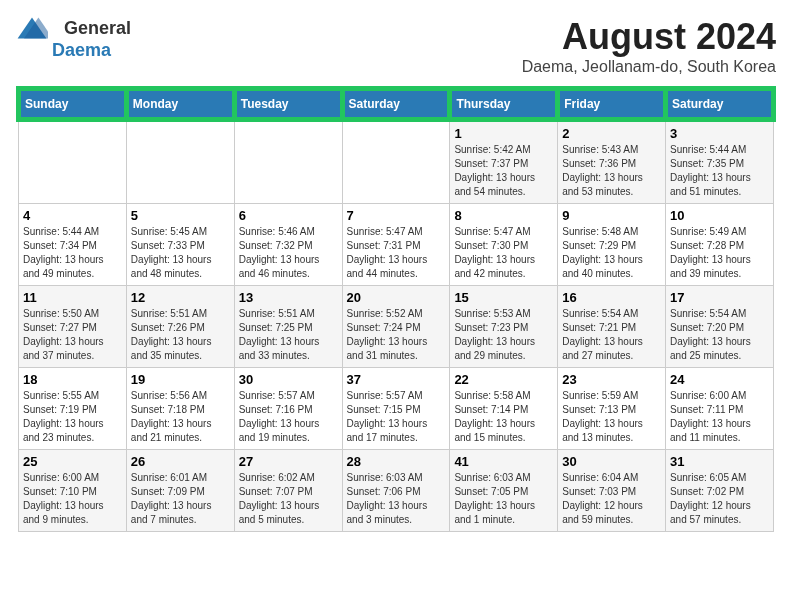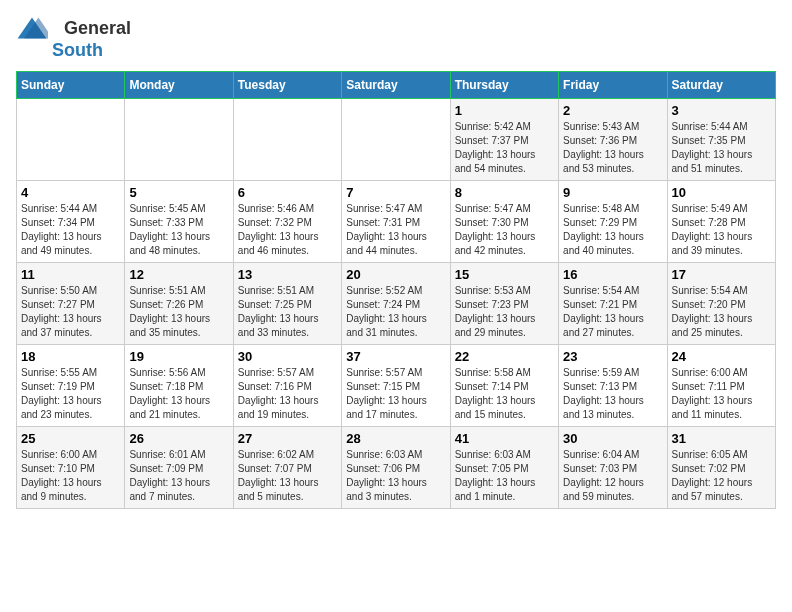--- a/index.html
+++ b/index.html
@@ -48,21 +48,21 @@
       border-collapse: collapse;
       font-size: 11px;
     }
     thead tr th {
       background: #2a7ab5;
       color: #fff;
       padding: 6px 4px;
       text-align: left;
       font-size: 12px;
       font-weight: bold;
-      border: 1px solid #22c55e;
+      border: 5px solid #22c55e;
     }
     tbody tr td {
       border: 1px solid #ccc;
       vertical-align: top;
       padding: 4px;
       width: calc(100% / 7);
       min-height: 80px;
       height: 80px;
     }
     tbody tr:nth-child(odd) td {
@@ -91,21 +91,25 @@
 
 <div class="header-area">
   <div class="logo">
     <div class="logo-row">
       <svg class="logo-icon" viewBox="0 0 40 30" xmlns="http://www.w3.org/2000/svg">
         <polygon points="20,2 38,28 2,28" fill="#2a7ab5"></polygon>
         <polygon points="28,2 46,28 10,28" fill="#1a5a9a" opacity="0.5"></polygon>
       </svg>
       <span style="font-size:18px;font-weight:bold;color:#333;">General</span>
     </div>
-    <span style="font-size:18px;font-weight:bold;color:#2a7ab5;margin-left:36px;">South</span>
+    <span style="font-size:18px;font-weight:bold;color:#2a7ab5;margin-left:36px;">Daema</span>
+  </div>
+  <div class="title-area">
+    <div class="month-title">August 2024</div>
+    <div class="location-title">Daema, Jeollanam-do, South Korea</div>
   </div>
 </div>
 
 <table>
   <thead>
     <tr>
     <th>Sunday</th>
         <th>Monday</th>
         <th>Tuesday</th>
         <th>Saturday</th>

